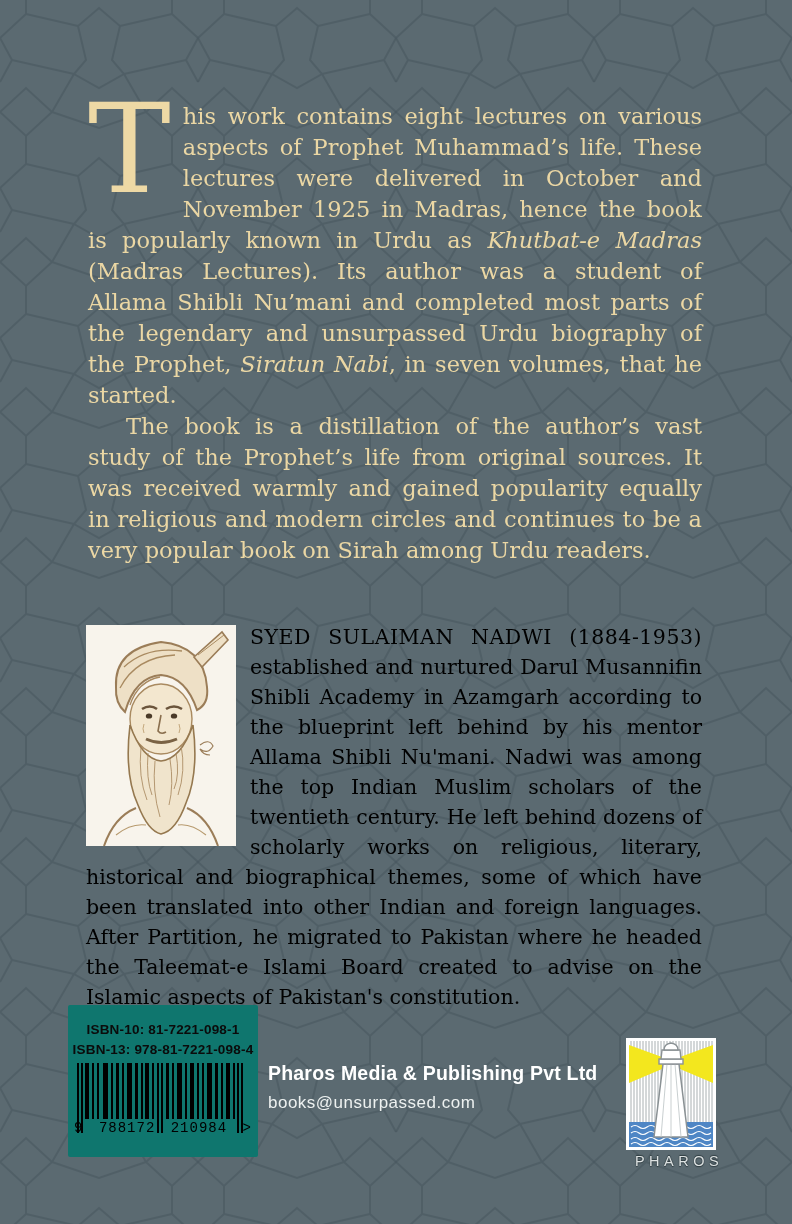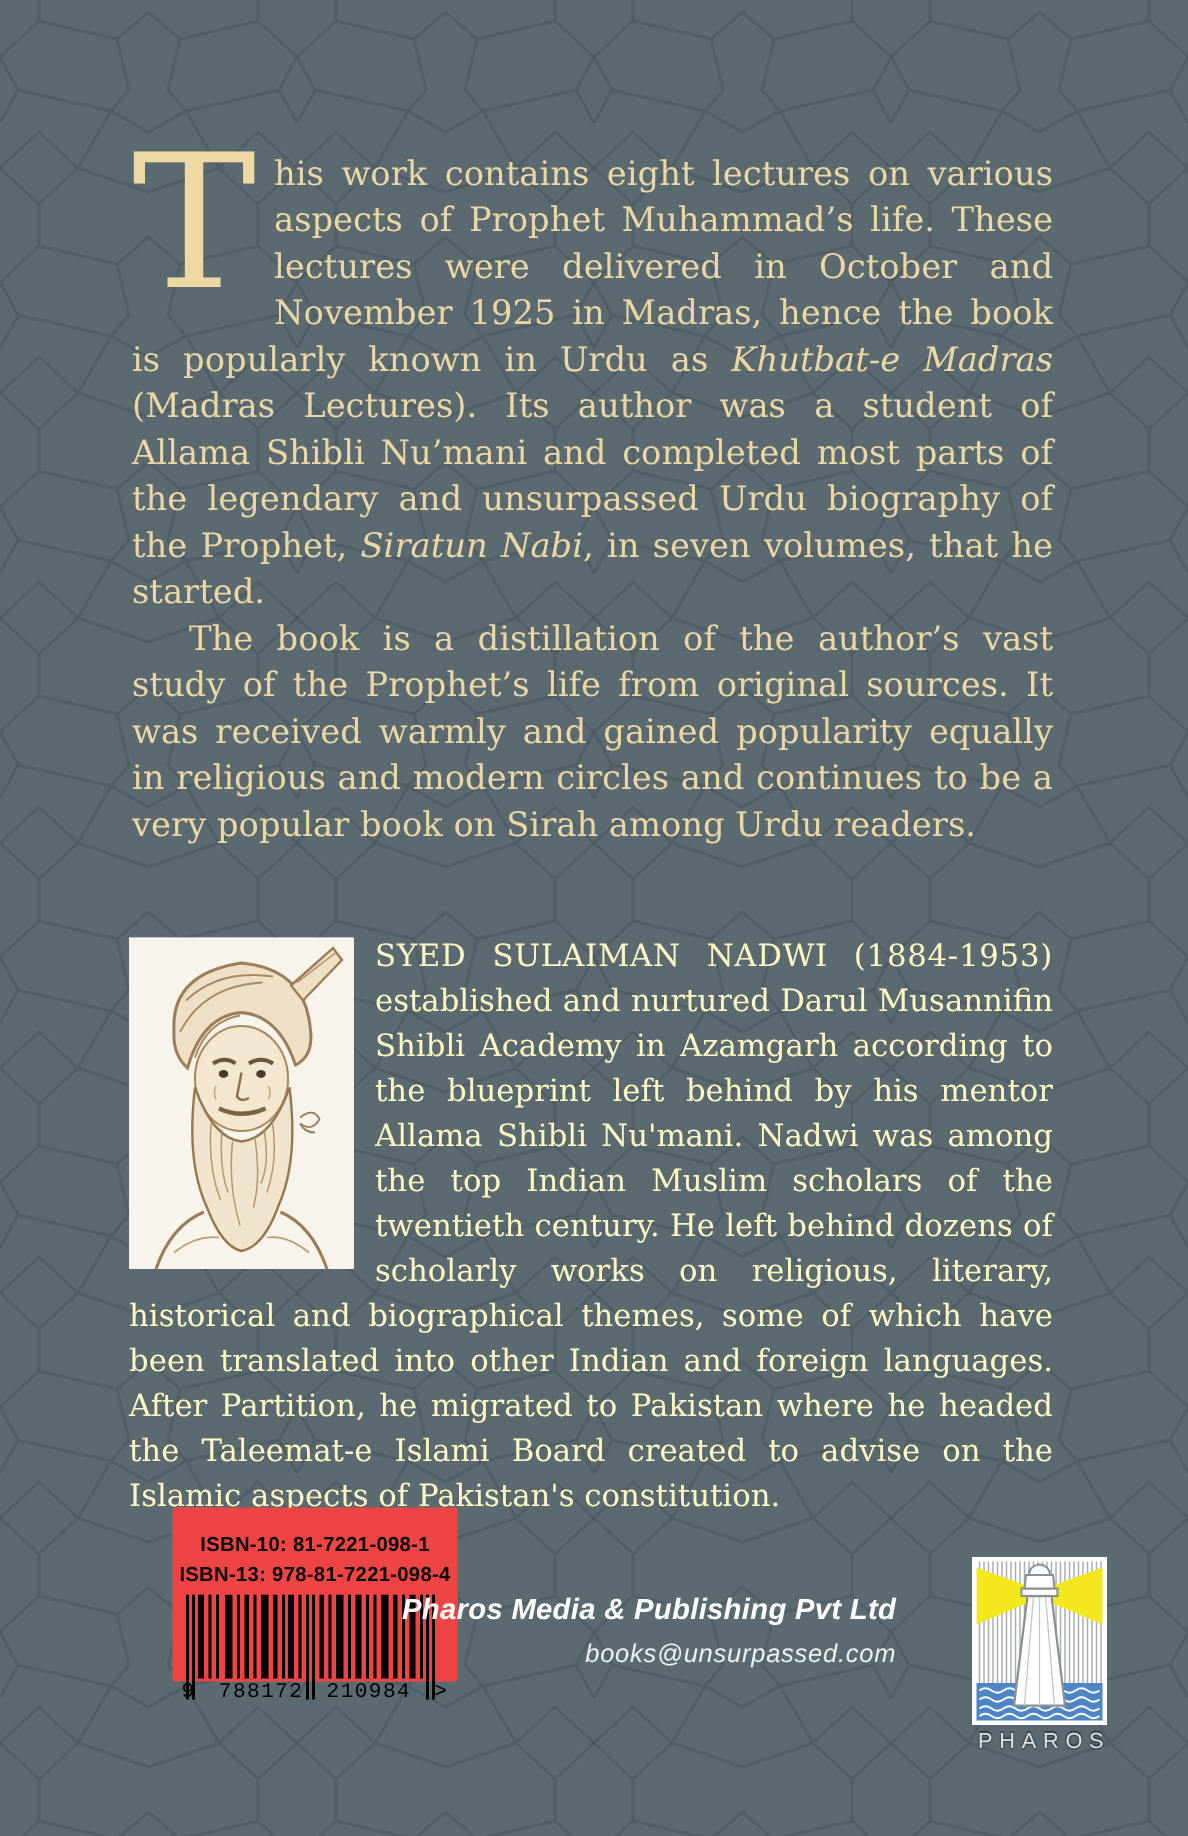--- a/index.html
+++ b/index.html
@@ -10,45 +10,45 @@
   
   .synopsis{position:absolute;left:88px;top:101px;width:614px;color:#ebd7a4;
             font-size:22.5px;line-height:31px;text-align:justify;}
   .synopsis p{margin:0;}
   .dropcap{float:left;font-size:124px;line-height:92px;height:92px;margin:2px 12px 0 0;
            color:#eed9a5;}
   .para2{text-indent:38px;}
   .ital{font-style:italic;}
 
   
-  .bio{position:absolute;left:86px;top:622px;width:616px;color:#fef9c3;
+  .bio{position:absolute;left:86px;top:622px;width:616px;color:#000000;
        font-size:20.5px;line-height:30px;text-align:justify;}
   .bio p{margin:0;}
   .portrait{float:left;width:150px;height:221px;margin:3px 14px 4px 0;background:#f8f4ec;
             box-shadow:0 0 0 1px #cfc9ba inset;}
   .portrait svg{display:block;}
   .bio-name{letter-spacing:0.5px;}
 
   
-  .isbn-panel{position:absolute;left:68px;top:1005px;width:190px;height:116px;background:#ef4444;
-              border-radius:2px;text-align:center;font-family:"Liberation Sans", sans-serif;margin-left:47px;}
+  .isbn-panel{position:absolute;left:68px;top:1005px;width:190px;height:152px;background:#0f766e;
+              border-radius:2px;text-align:center;font-family:"Liberation Sans", sans-serif;}
   .isbn-line{font-weight:bold;font-size:13.5px;line-height:20px;color:#0b0b0b;letter-spacing:0.2px;}
   .isbn-line.first{padding-top:15px;}
   .barcode{display:block;margin:3px auto 0;}
   .barcode-digits{font-family:Liberation Mono, monospace;font-size:14px;color:#000;
                   margin-top:-15px;letter-spacing:1px;word-spacing:6px;}
 
   
-  .publisher{position:absolute;left:268px;top:1062px;text-align:right;
-             font-family:"Liberation Sans", sans-serif;font-style:italic;}
+  .publisher{position:absolute;left:268px;top:1062px;text-align:left;
+             font-family:"Liberation Sans", sans-serif;}
   .pub-name{font-size:19.5px;font-weight:bold;color:#ffffff;letter-spacing:0.2px;margin-bottom:7px;}
   .pub-line{font-size:17px;line-height:22px;font-weight:400;color:#edf1f0;letter-spacing:0.5px;}
 
   
-  .logo{position:absolute;left:626px;top:1038px;width:102px;text-align:left;margin-left:22px;}
+  .logo{position:absolute;left:626px;top:1038px;width:102px;text-align:center;}
   .logo-box{width:90px;height:112px;background:#fff;}
   .logo-box svg{display:block;}
   .wordmark{margin-top:3px;font-family:"Liberation Sans", sans-serif;font-size:14.5px;
             letter-spacing:4.5px;padding-left:4px;color:#dde2e2;
             text-shadow:0 0 1px #2f3c41, 0 1px 1px #2f3c41, 0 -1px 1px #2f3c41;}
 </style>
 </head>
 <body>
 
 <div class="cover">

